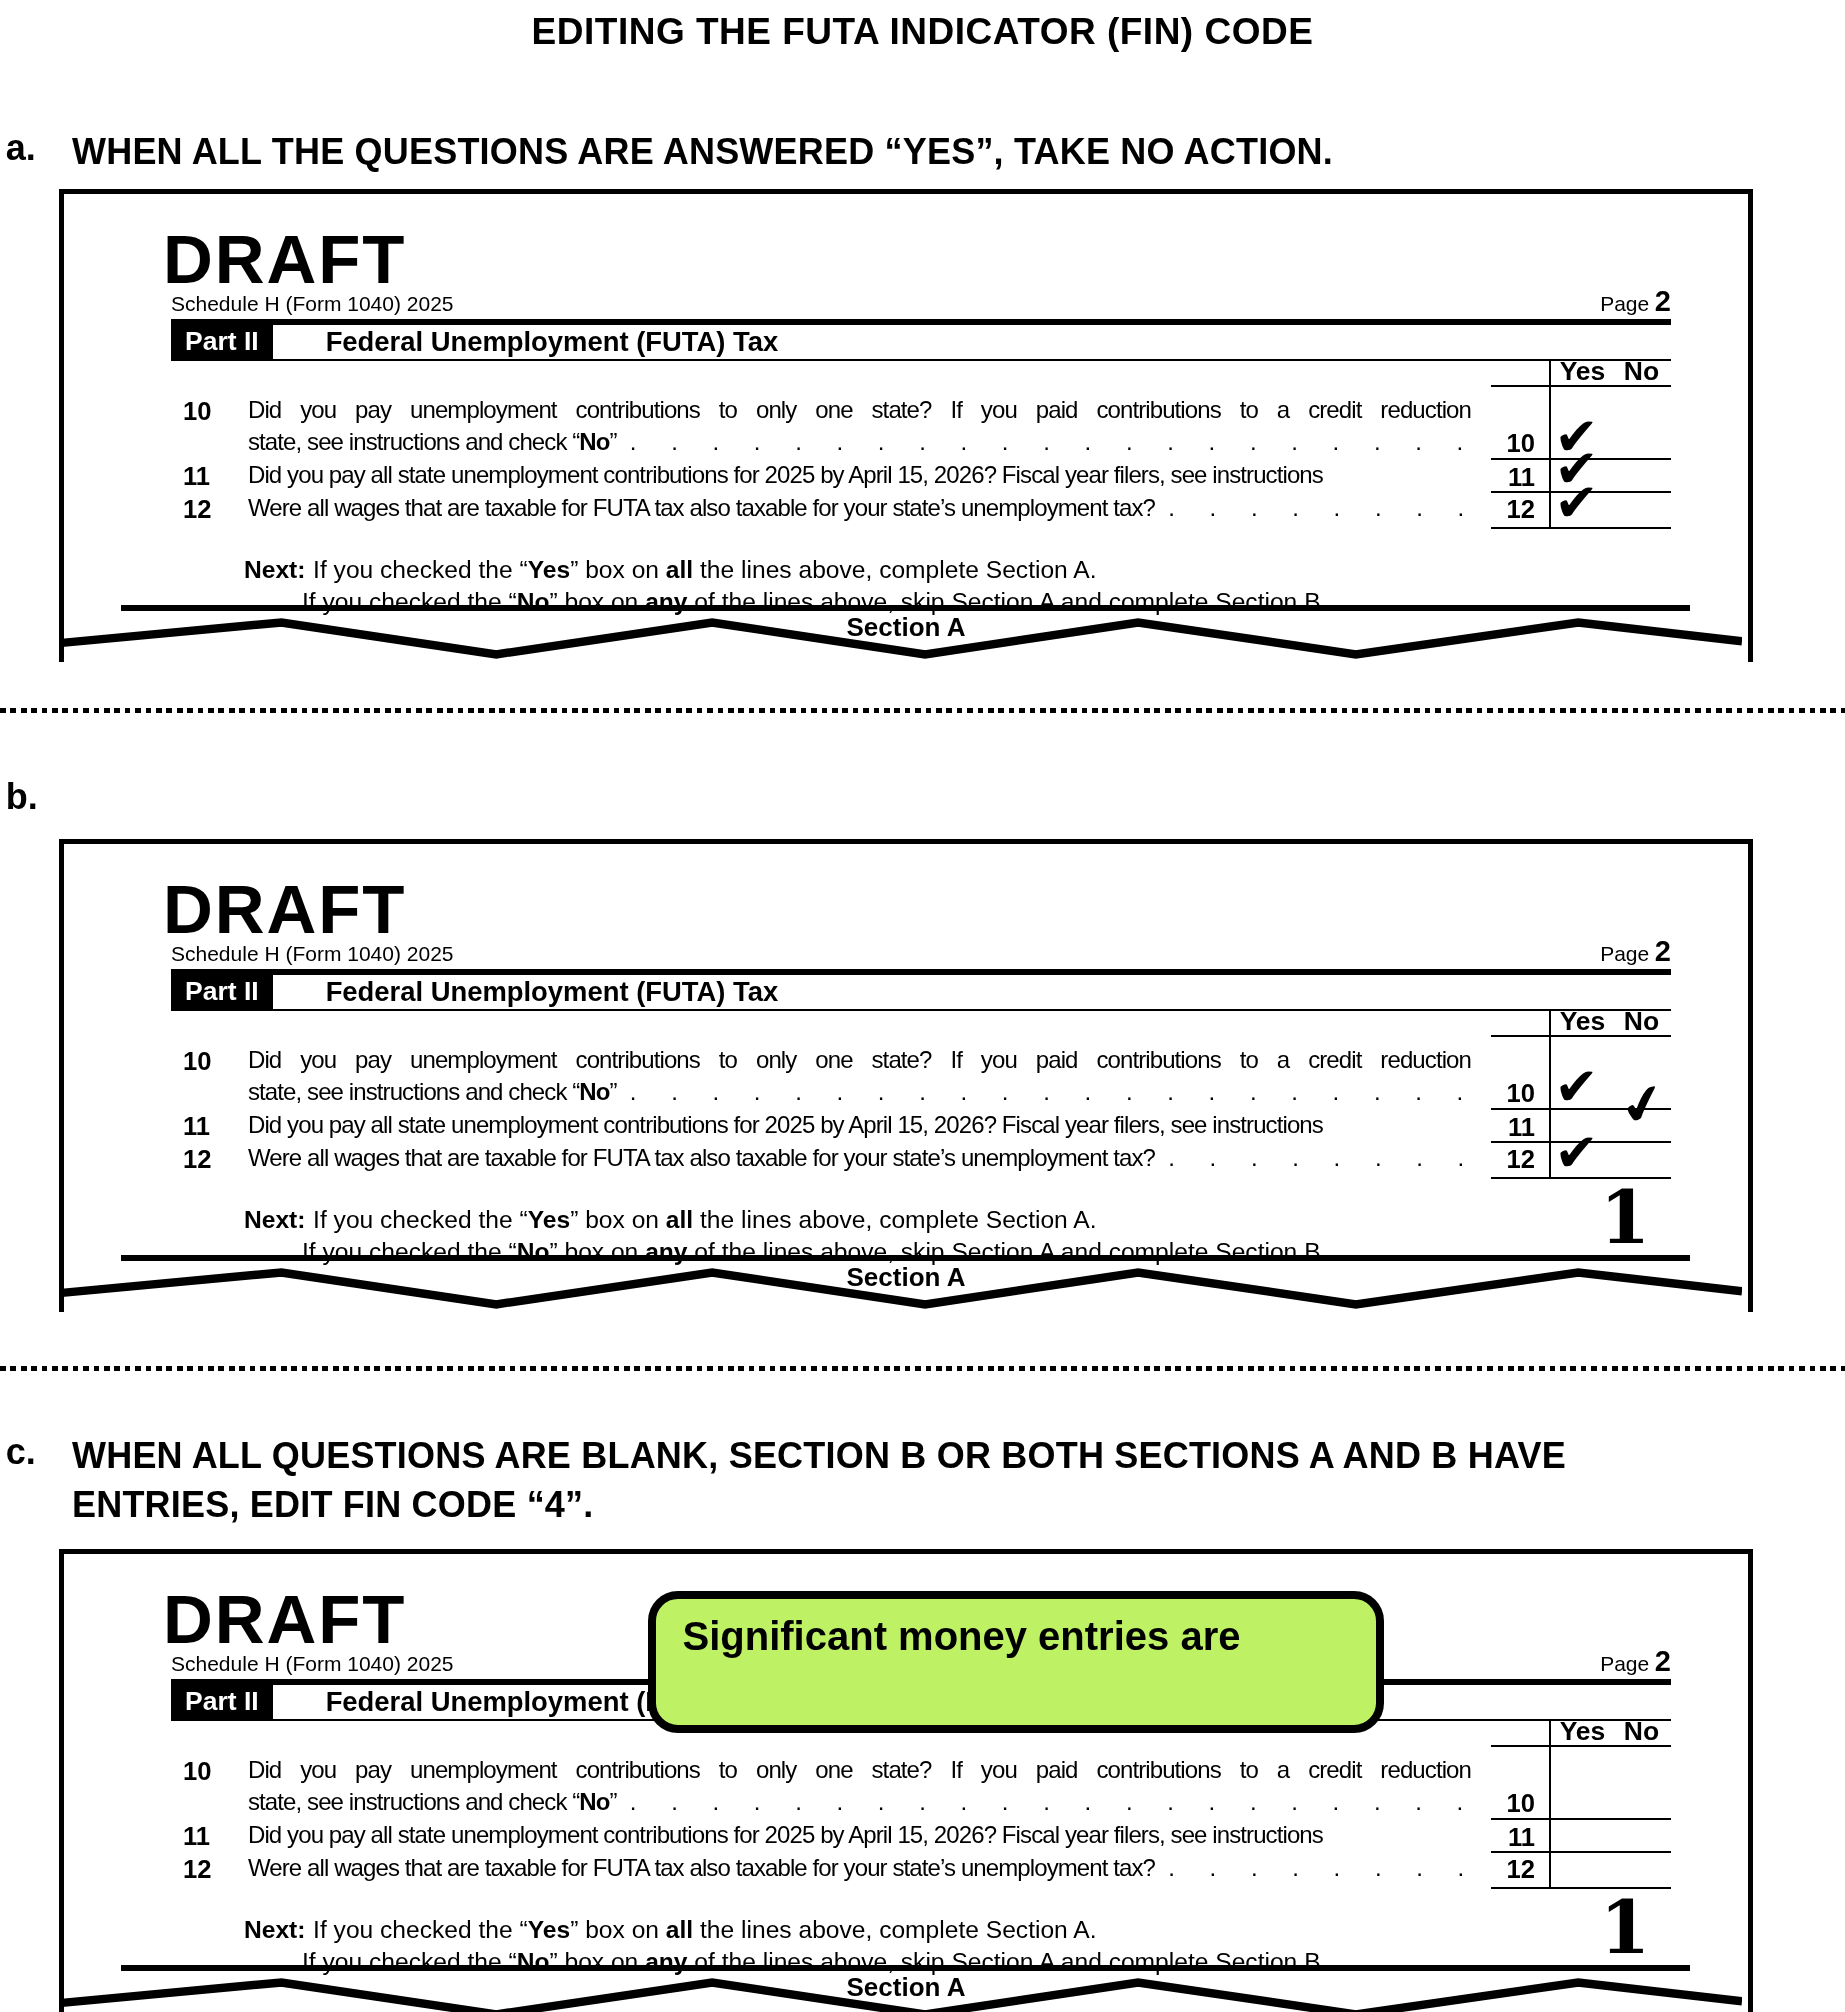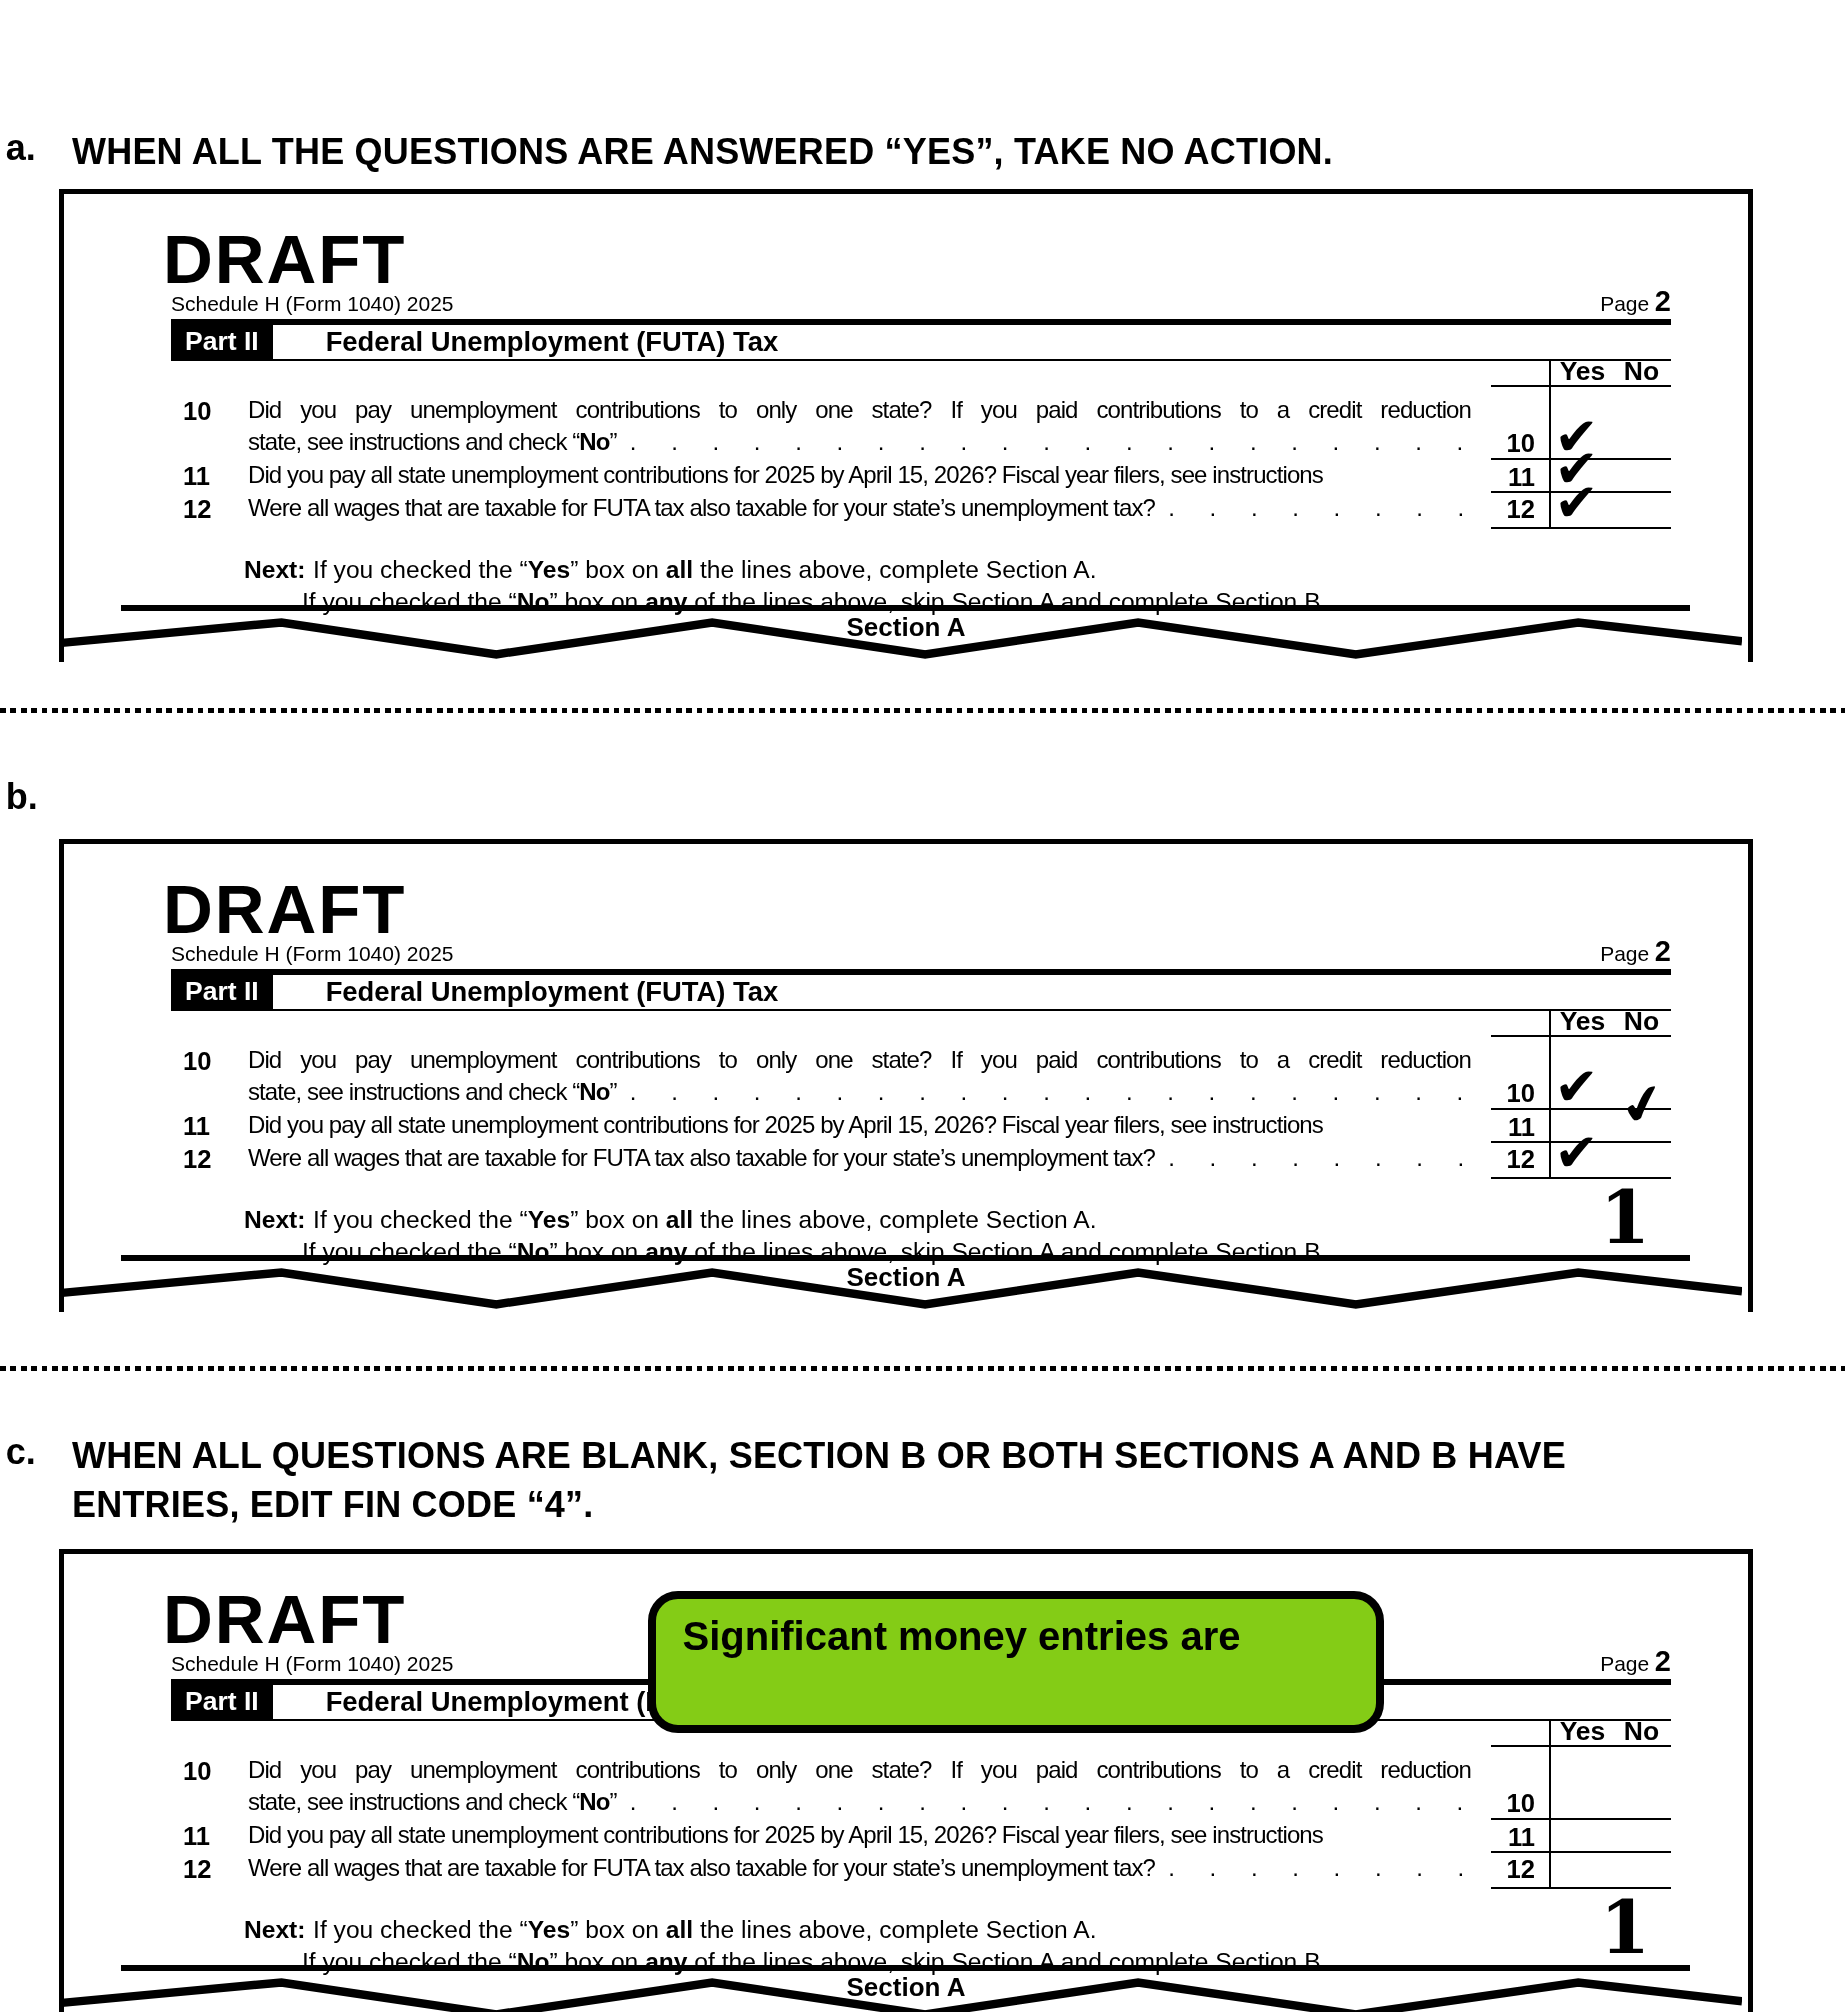--- a/index.html
+++ b/index.html
@@ -48,29 +48,30 @@
   .next1,.next2{position:absolute;font-size:24.6px;line-height:28px;white-space:nowrap;}
   .next1{left:185px;top:367px;}
   .next2{left:243px;top:399px;}
   .next1 b,.next2 b{font-weight:bold;}
   .nlabel{padding-right:7.6px;}
   .secta-rule{position:absolute;left:62px;top:416px;width:1569px;height:5.7px;background:#000;}
   .secta{position:absolute;left:0;top:423px;width:100%;text-align:center;font-size:26px;font-weight:bold;}
   .zigzag{position:absolute;left:0;top:426px;width:1683px;height:45px;}
   
   .callout{position:absolute;left:589px;top:42px;width:736px;height:142px;box-sizing:border-box;
-        border:8.5px solid #000;border-radius:30px;background:#84cc16;z-index:5;
+        border:8.5px solid #000;border-radius:30px;background:#bef264;z-index:5;
         padding:9.5px 0 0 26.5px;}
   .callout div{font-size:40px;font-weight:bold;line-height:55px;white-space:nowrap;}
 </style>
 </head>
 <body>
 
 <div class="page">
 
+  <div class="main-title">EDITING THE FUTA INDICATOR (FIN) CODE</div>
 
   <div class="rule-heading" style="top:127px">
     <span class="h-letter">a.</span>
     <div class="h-text">WHEN ALL THE QUESTIONS ARE ANSWERED “YES”, TAKE NO ACTION.</div>
   </div>
 
   <div class="form-box" style="top:189px">
     <div class="form-border"></div>
     <div class="draft">DRAFT</div>
     <div class="head-row">

